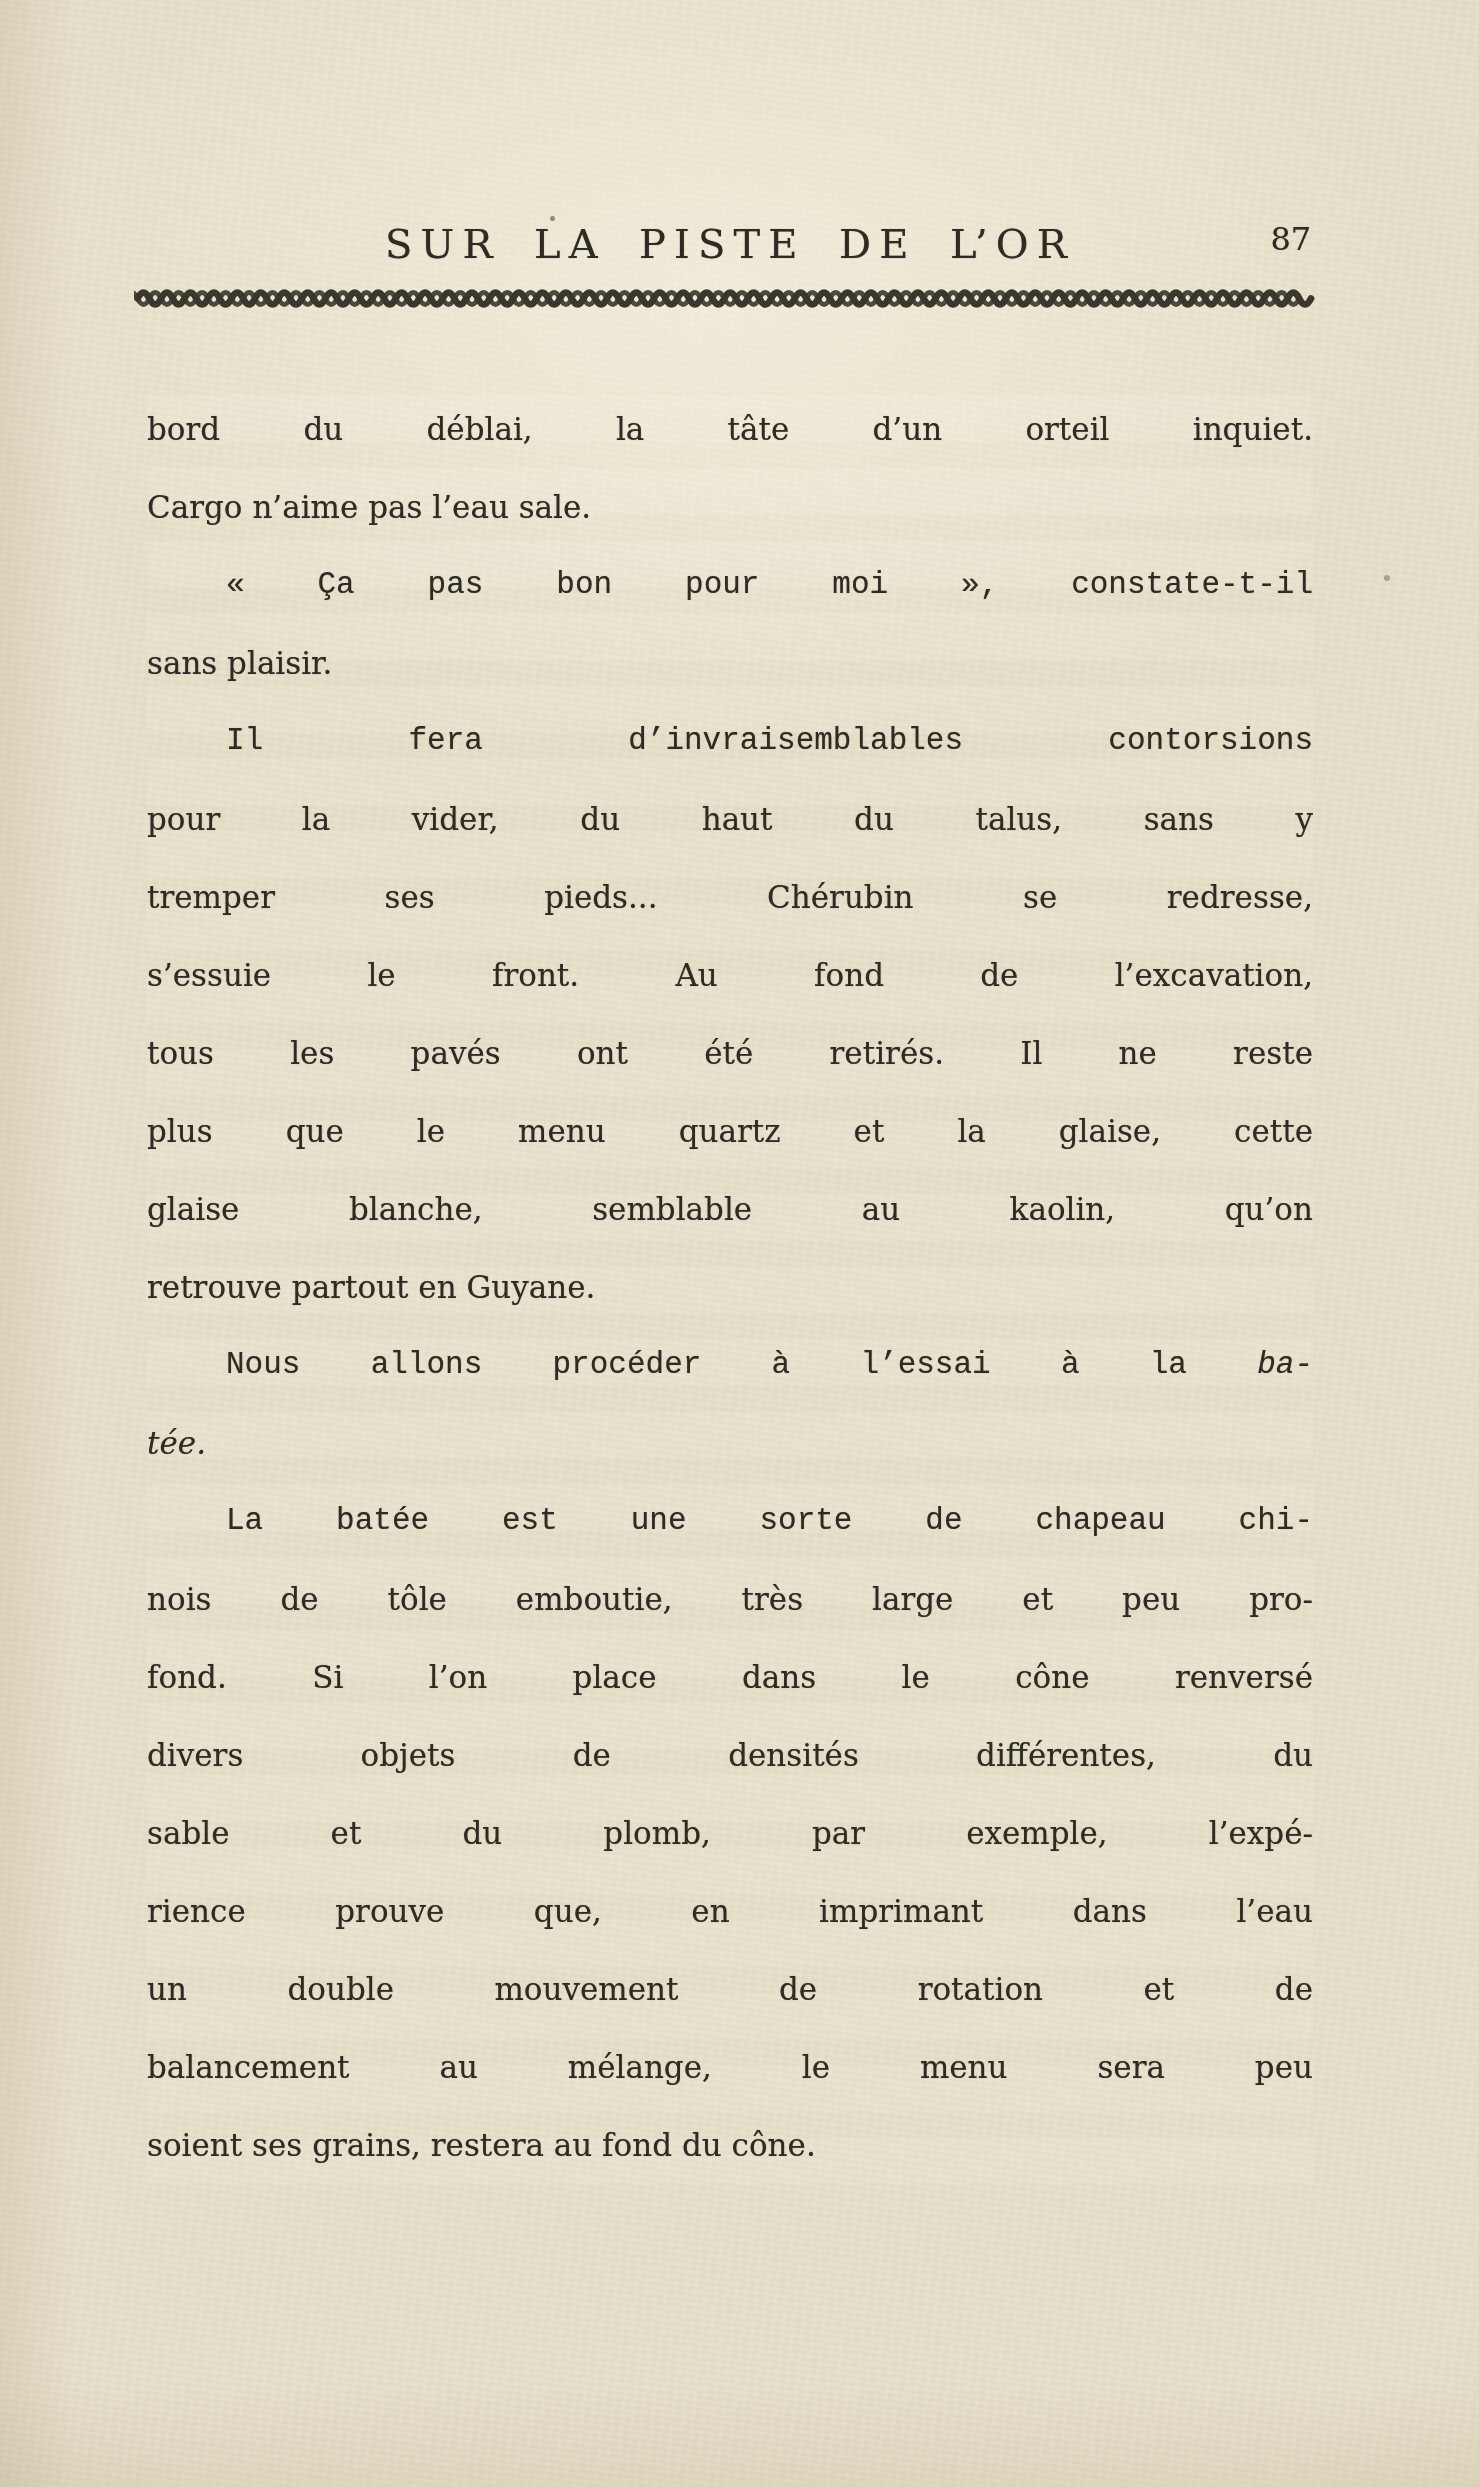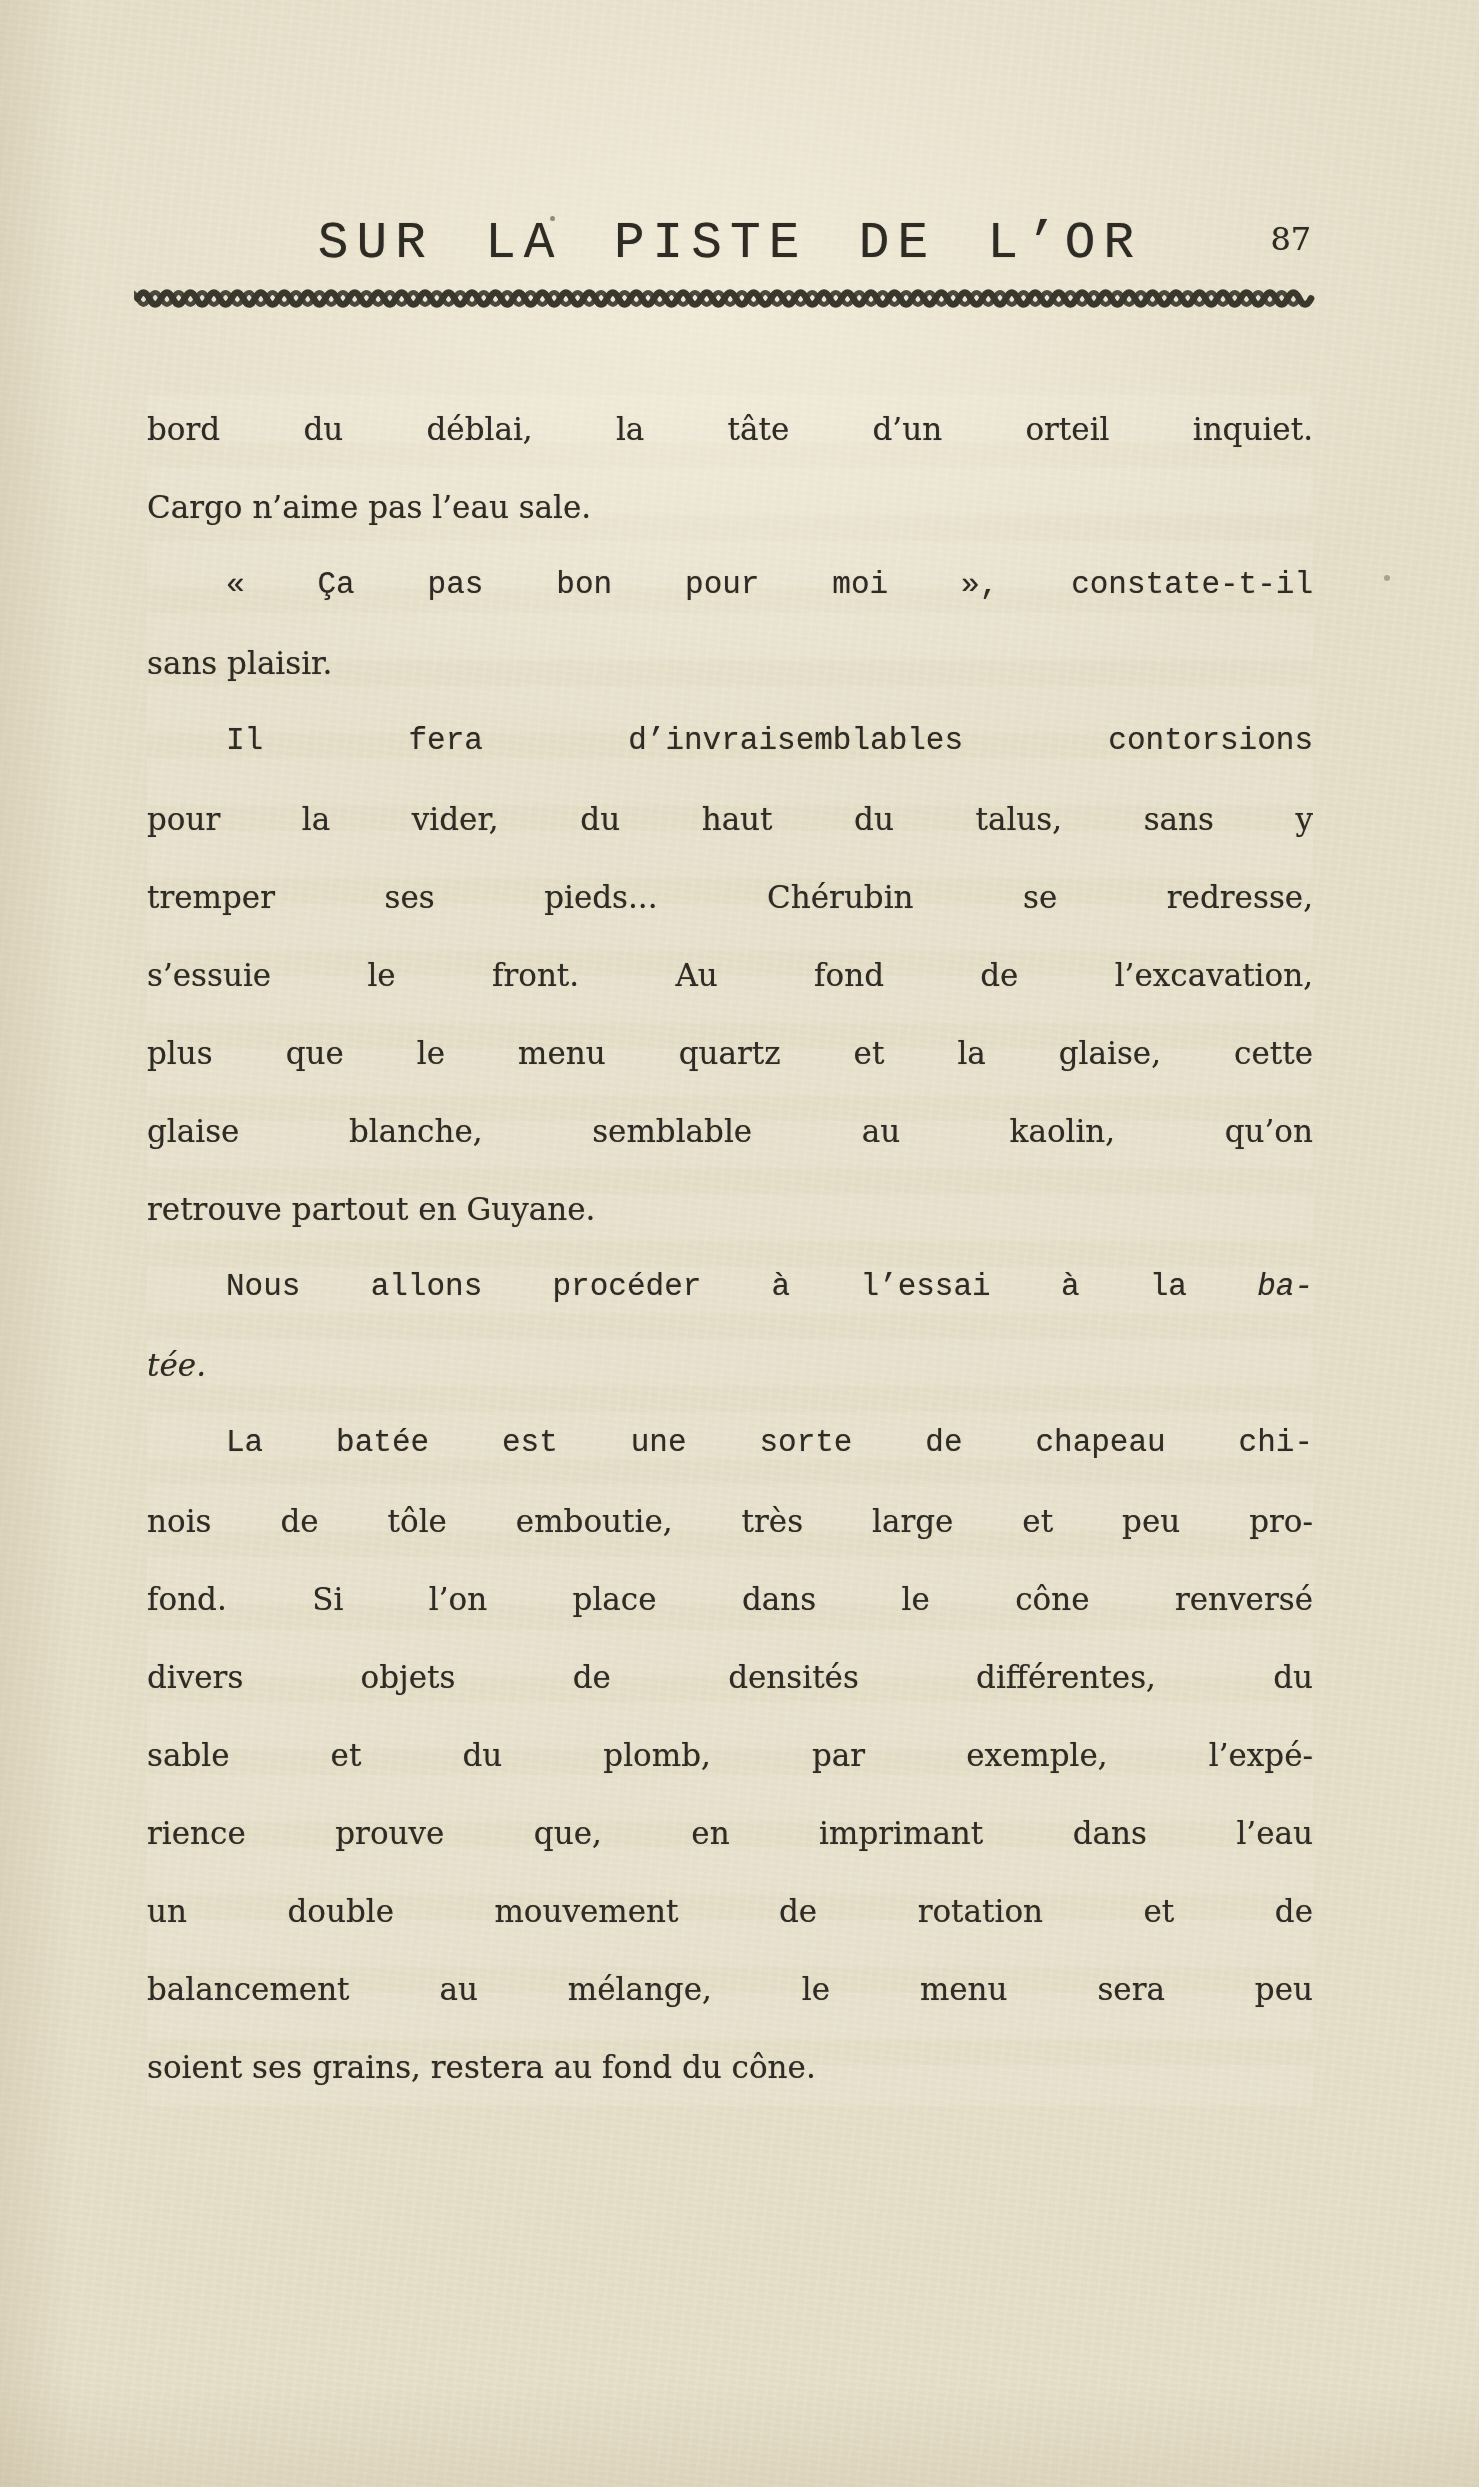--- a/index.html
+++ b/index.html
@@ -16,25 +16,24 @@
       repeating-linear-gradient(7deg, rgba(255,255,255,0.02) 0 2.7px, rgba(95,80,50,0.02) 2.7px 6.3px),
       repeating-linear-gradient(96deg, rgba(255,255,255,0.015) 0 3.6px, rgba(95,80,50,0.015) 3.6px 10px),
       var(--paper, #e7e0ca);
     font-family: "DejaVu Serif", "Liberation Serif", serif;
     color: var(--ink, #2e2b24);
   }
   .header-zone { position: absolute; left: 147px; width: 1166px; top: 0; height: 325px; }
   .running-title {
     position: absolute; top: 217px; left: 0; right: 0;
     text-align: center;
-    font-size: 51px; line-height: 54px;
+    font-size: 40px; line-height: 54px;
     letter-spacing: 8.1px; word-spacing: 12.6px;
     text-shadow: 0 0 0.9px rgba(46,43,36,0.55);
     white-space: nowrap;
-    font-family: Liberation Mono, monospace;
   }
   .page-number {
     position: absolute; top: 212px; right: 1.8px;
     font-size: 32px; line-height: 54px;
     text-shadow: 0 0 0.9px rgba(46,43,36,0.5);
   }
   .wavy-rule { position: absolute; left: 134px; top: 283px; width: 1186px; height: 31px; }
   .wavy-rule path { stroke: #3a372d; fill: none; stroke-linecap: round; stroke-linejoin: round; }
   .body-text {
     position: absolute; left: 147px; top: 390px; width: 1166px;
@@ -74,20 +73,21 @@
 
   <div class="body-text" id="body-lines">
       <div class="line j"><span>bord du déblai, la tâte d’un orteil inquiet.</span></div>
       <div class="line e"><span>Cargo n’aime pas l’eau sale.</span></div>
       <div class="line j ind"><span>« Ça pas bon pour moi », constate-t-il</span></div>
       <div class="line e"><span>sans plaisir.</span></div>
       <div class="line j ind"><span>Il fera d’invraisemblables contorsions</span></div>
       <div class="line j"><span>pour la vider, du haut du talus, sans y</span></div>
       <div class="line j"><span>tremper ses pieds... Chérubin se redresse,</span></div>
       <div class="line j"><span>s’essuie le front. Au fond de l’excavation,</span></div>
+      <div class="line j"><span>tous les pavés ont été retirés. Il ne reste</span></div>
       <div class="line j"><span>plus que le menu quartz et la glaise, cette</span></div>
       <div class="line j"><span>glaise blanche, semblable au kaolin, qu’on</span></div>
       <div class="line e"><span>retrouve partout en Guyane.</span></div>
       <div class="line j ind"><span>Nous allons procéder à l’essai à la </span><span class="it">ba-</span></div>
       <div class="line e"><span class="it">tée.</span></div>
       <div class="line j ind"><span>La batée est une sorte de chapeau chi-</span></div>
       <div class="line j"><span>nois de tôle emboutie, très large et peu pro-</span></div>
       <div class="line j"><span>fond. Si l’on place dans le cône renversé</span></div>
       <div class="line j"><span>divers objets de densités différentes, du</span></div>
       <div class="line j"><span>sable et du plomb, par exemple, l’expé-</span></div>

